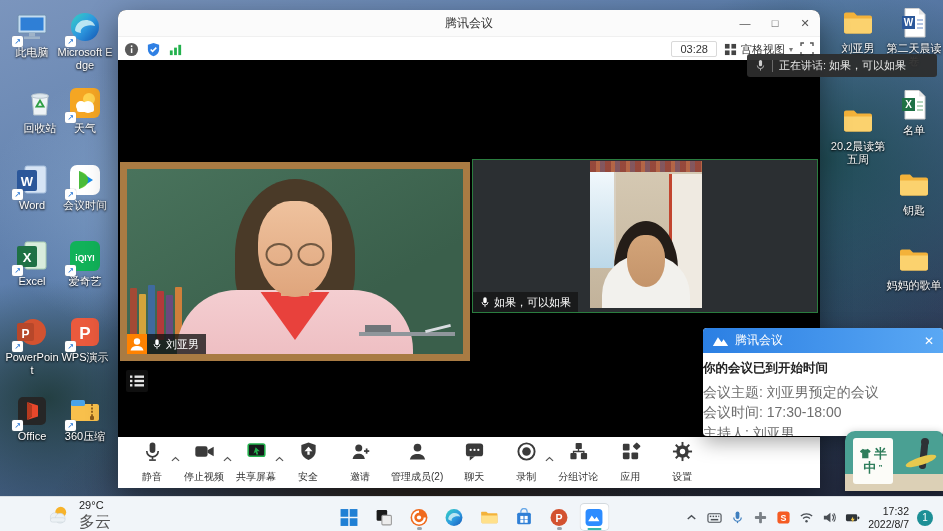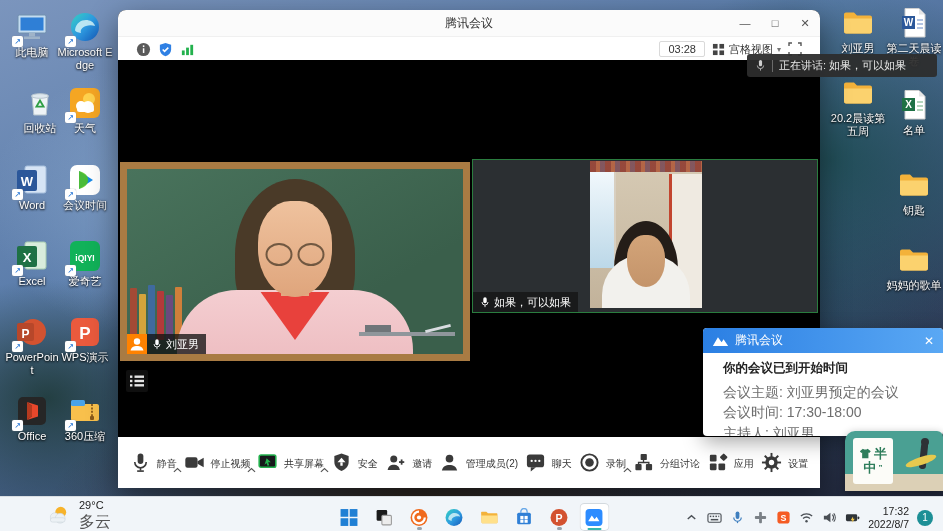--- a/index.html
+++ b/index.html
@@ -24,21 +24,21 @@
     border-radius:2px;font-size:8px;line-height:11px;color:#1a6fd4;box-shadow:0 0 1px #888;}
   
   .mwin{position:absolute;left:118px;top:10px;width:702px;height:478px;background:#000;
     border-radius:8px 8px 0 0;box-shadow:0 10px 30px rgba(0,0,0,.45);z-index:10;}
   .titlebar{height:26px;background:#fbfbfb;border-radius:8px 8px 0 0;position:relative;
     display:flex;align-items:center;border-bottom:1px solid #f0f0f0;}
   .title{position:absolute;left:0;right:0;text-align:center;font-size:12px;color:#333;}
   .wctrls{margin-left:auto;display:flex;z-index:2;}
   .wctrl{width:30px;height:26px;display:flex;align-items:center;justify-content:center;
     font-size:11px;color:#555;cursor:pointer;}
-  .ctrlstrip{height:24px;background:#fff;display:flex;align-items:center;padding:0 18px;gap:7px;}
+  .ctrlstrip{height:24px;background:#fff;display:flex;align-items:center;padding:0 6px;gap:7px;}
   .cs-ic{width:15px;height:15px;display:inline-flex;}
   .cs-ic svg{width:100%;height:100%;}
   .timerbox{margin-left:auto;border:1px solid #d9d9d9;border-radius:2px;font-size:11px;
     padding:1px 8px;color:#333;}
   .viewswitch{display:flex;align-items:center;gap:4px;font-size:11px;color:#333;cursor:pointer;}
   .viewswitch .gicon{width:13px;height:13px;display:inline-flex;}
   .caret{font-size:8px;color:#777;}
   .fsbtn{width:14px;height:14px;display:inline-flex;cursor:pointer;}
   .mcontent{position:absolute;top:50px;bottom:51px;left:0;right:0;background:#000;overflow:hidden;}
   
@@ -85,41 +85,41 @@
   .nametag{position:absolute;left:0;bottom:0;display:flex;align-items:center;z-index:5;
     color:#fff;font-size:11px;height:20px;}
   .tagbg{display:flex;align-items:center;background:rgba(20,20,20,.78);height:20px;padding:0 7px 0 4px;gap:3px;}
   .hostbadge{width:20px;height:20px;display:inline-flex;}
   .tagmic{width:12px;height:12px;display:inline-flex;}
   .listicon{position:absolute;left:8px;top:310px;width:16px;height:16px;padding:3px;
     background:rgba(30,30,30,.5);border-radius:2px;cursor:pointer;}
   
   .mtoolbar{position:absolute;left:0;right:0;bottom:0;height:51px;background:#fff;display:flex;
     align-items:center;padding:0 8px;border-radius:0;}
-  .titem{display:flex;flex-direction:row;align-items:center;justify-content:center;
+  .titem{display:flex;flex-direction:column;align-items:center;justify-content:center;
     min-width:42px;margin:0 5px;position:relative;cursor:pointer;gap:6px;}
   .titem .ticn{width:21px;height:21px;display:flex;align-items:center;justify-content:center;}
   .titem .ticn svg{width:21px;height:21px;}
   .titem .tlbl{font-size:10px;color:#333;margin-top:2px;white-space:nowrap;}
   .titem .chev{position:absolute;right:-7px;top:7px;width:9px;height:6px;}
   
   .toast{position:absolute;left:747px;top:54px;width:190px;height:23px;z-index:55;
     background:rgba(45,45,45,.94);border-radius:3px;display:flex;align-items:center;gap:6px;
     color:#e8e8e8;font-size:11px;padding:0 8px;box-sizing:border-box;}
   .toast .tmic{width:11px;height:13px;display:inline-flex;flex:none;}
   .toast .tdiv{width:1px;height:12px;background:#6a6a6a;flex:none;}
   .toast .ttxt{white-space:nowrap;overflow:hidden;}
   
   .npop{position:absolute;left:703px;top:328px;width:240px;height:108px;background:#fff;z-index:60;
     border-radius:4px;box-shadow:0 6px 20px rgba(0,0,0,.35);overflow:hidden;}
   .nhead{height:25px;background:linear-gradient(90deg,#2b7fe3,#5aa8f4);display:flex;align-items:center;
     padding:0 9px;color:#fff;font-size:12px;gap:6px;}
   .nlogo{width:17px;height:12px;display:inline-flex;}
   .nclose{margin-left:auto;cursor:pointer;font-size:12px;line-height:1;}
-  .nbody{padding:7px 20px 0;}
+  .nbody{padding:7px 0 0;}
   .ntitle{font-size:12.5px;font-weight:bold;color:#222;margin-bottom:5px;}
   .nline{font-size:14px;color:#6e6e6e;line-height:1.45;}
   
   .surf{position:absolute;left:845px;top:431px;width:98px;height:60px;z-index:65;
     border-radius:10px 6px 0 0;overflow:hidden;box-shadow:0 2px 8px rgba(0,0,0,.3);
     background:linear-gradient(180deg,#4aa093 0 72%,#dcd0b6 72% 100%);}
   .surfcard{position:absolute;left:8px;top:7px;width:40px;height:46px;background:#fcfcf8;
     border-radius:3px;display:flex;flex-direction:column;align-items:center;justify-content:center;
     color:#2e7d5b;font-weight:bold;}
   .surfrow{display:flex;align-items:center;gap:2px;font-size:13px;line-height:1.1;}
@@ -320,21 +320,21 @@
             <text x="11.5" y="20" font-size="10" font-weight="bold" fill="#fff" text-anchor="middle" font-family="Liberation Sans,sans-serif">W</text>
             <g stroke="#9ab0d8" stroke-width="1.5">
               <line x1="20" y1="14" x2="26" y2="14"></line>
               <line x1="20" y1="18" x2="26" y2="18"></line>
               <line x1="20" y1="22" x2="26" y2="22"></line>
             </g>
           </svg>
         </div>
         <div class="lbl">第二天晨读卷</div>
       </div>
-      <div class="dicon" style="left: 830px; top: 76px;">
+      <div class="dicon" style="left: 830px; top: 104px;">
         <div class="art">
           <svg viewBox="0 0 34 34">
             <path d="M3 8.5c0-1.1.9-2 2-2h8l3 3h13c1.1 0 2 .9 2 2v14c0 1.1-.9 2-2 2H5c-1.1 0-2-.9-2-2z" fill="#f3b23a"></path>
             <path d="M3 12.5h28V25c0 1.4-.9 2.5-2 2.5H5c-1.1 0-2-1.1-2-2.5z" fill="#fbd26e"></path>
           </svg>
         </div>
         <div class="lbl">20.2晨读第五周</div>
       </div>
       <div class="dicon" style="left: 886px; top: 88px;">
         <div class="art">

